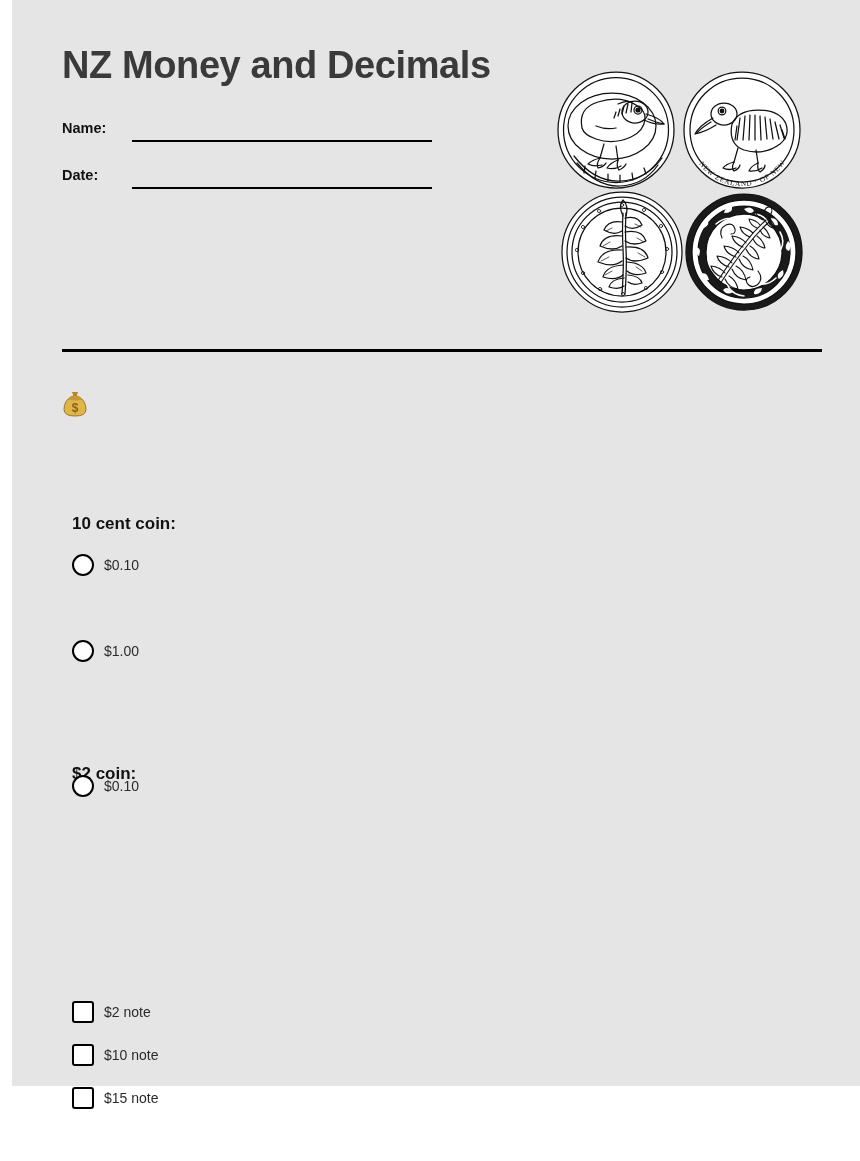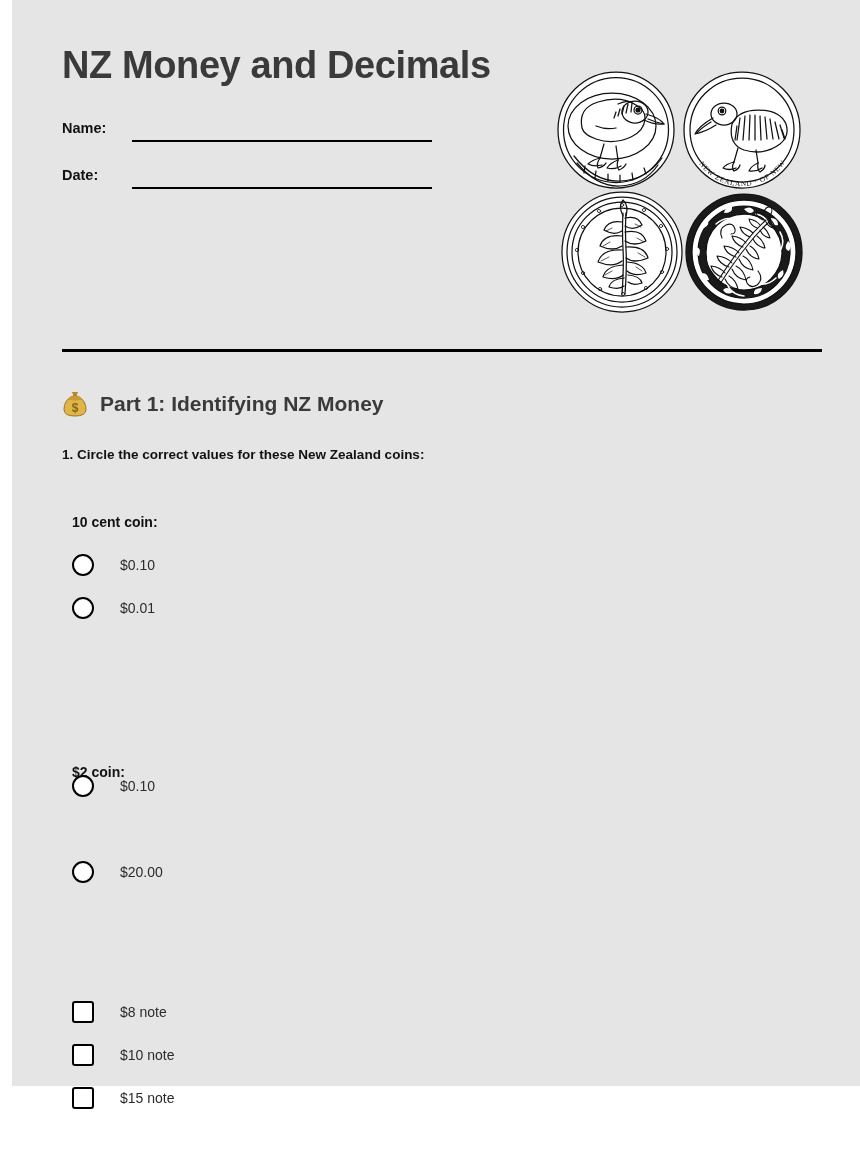--- a/index.html
+++ b/index.html
@@ -122,21 +122,21 @@
     color: #111111;
     line-height: 1.3;
     white-space: nowrap;
   }
   .q1 { top: 446px; }
   .q2 { top: 935px; }
 
   .group-label {
     position: absolute;
     left: 60px;
-    font-size: 14px;
+    font-size: 17px;
     font-weight: bold;
     color: #111111;
     line-height: 1.3;
     white-space: nowrap;
   }
   .grp-10c { top: 513px; }
   .grp-2d  { top: 735px; margin-top: 28px; }
 
   
   .opt-row {
@@ -160,21 +160,21 @@
   .check-box {
     width: 22px;
     height: 22px;
     border: 2.6px solid #000000;
     border-radius: 3px;
     box-sizing: border-box;
     flex: 0 0 auto;
     background: #ffffff;
   }
   .opt-text {
-    margin-left: 26px;
+    margin-left: 10px;
     font-size: 14px;
     font-weight: normal;
     color: #2b2b2b;
     line-height: 22px;
     white-space: nowrap;
   }
 </style>
 </head>
 <body>
 
@@ -363,51 +363,45 @@
 
   <div class="section-heading">
     <span class="section-emoji">
       <svg viewBox="0 0 26 28" xmlns="http://www.w3.org/2000/svg">
         <path d="M10 2 L16 2 L14 7 L12 7 Z" fill="#b8872c"></path>
         <path d="M9.5 6.5 q3.5 -1.6 7 0 q7.5 4.4 7.5 13 q0 6.5 -11 6.5 q-11 0 -11 -6.5 q0 -8.6 7.5 -13 z" fill="#e0b54a" stroke="#9d7322" stroke-width="1"></path>
         <path d="M9.5 6.5 q3.5 -1.6 7 0 q2 1.2 3.6 3 q-6.8 2 -14.2 0 q1.6 -1.8 3.6 -3 z" fill="#c79a33"></path>
         <text x="13" y="22" font-family="Liberation Sans, sans-serif" font-size="12" font-weight="bold" fill="#8a6418" text-anchor="middle">$</text>
       </svg>
     </span>
-    <span class="section-title">Part 1: Identifying NZ Money</span>
-  </div>
-
-  <div class="question q1">1. Circle the correct values for these New Zealand coins:</div>
+  </div>
+
 
   <div class="group-label grp-10c">10 cent coin:</div>
 
   <div class="opt-row" style="top:552px">
     <span class="radio-box"></span>
     <span class="opt-text">$0.10</span>
   </div>
-  <div class="opt-row" style="top:595px">
+  <div class="opt-row" style="top:638px">
     <span class="radio-box"></span>
-    <span class="opt-text">$0.01</span>
+    <span class="opt-text">$1.00</span>
   </div>
 
   <div class="group-label grp-2d">$2 coin:</div>
 
   <div class="opt-row" style="top:773px">
     <span class="radio-box"></span>
     <span class="opt-text">$0.10</span>
   </div>
-  <div class="opt-row" style="top:859px">
-    <span class="radio-box"></span>
-    <span class="opt-text">$20.00</span>
-  </div>
 
 
   <div class="opt-row" style="top:999px">
     <span class="check-box"></span>
-    <span class="opt-text">$8 note</span>
+    <span class="opt-text">$2 note</span>
   </div>
   <div class="opt-row" style="top:1042px">
     <span class="check-box"></span>
     <span class="opt-text">$10 note</span>
   </div>
   <div class="opt-row" style="top:1085px">
     <span class="check-box"></span>
     <span class="opt-text">$15 note</span>
   </div>
 

